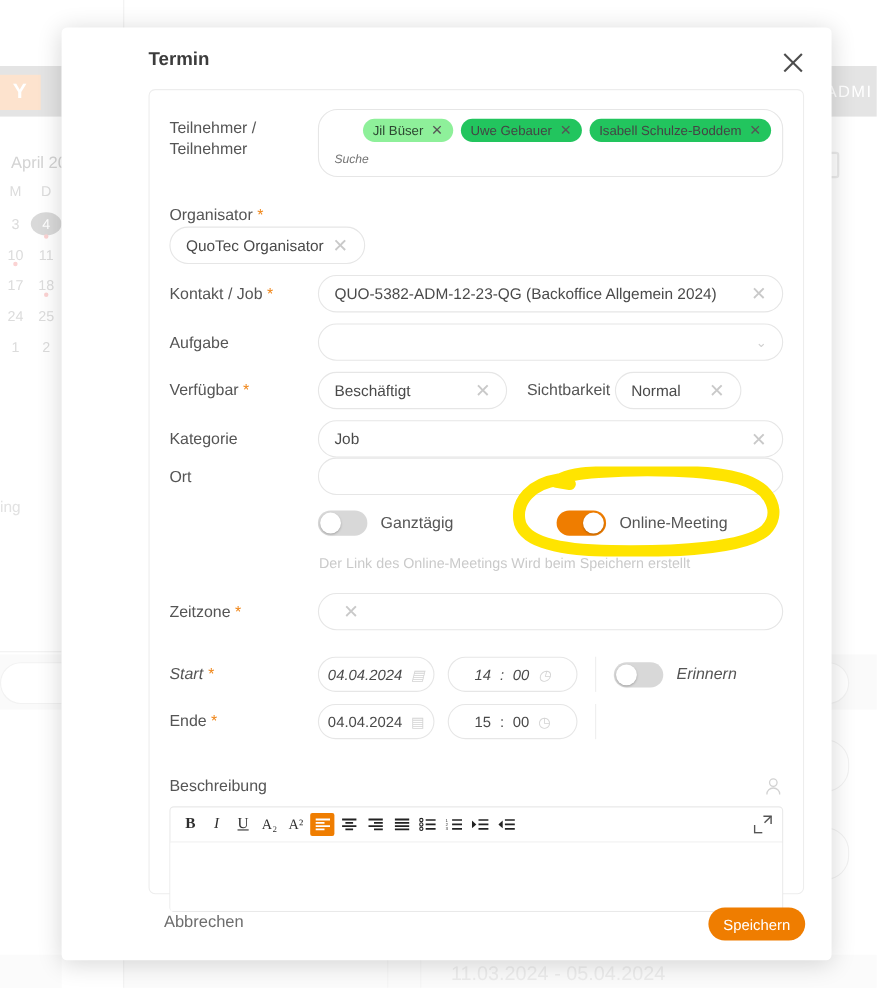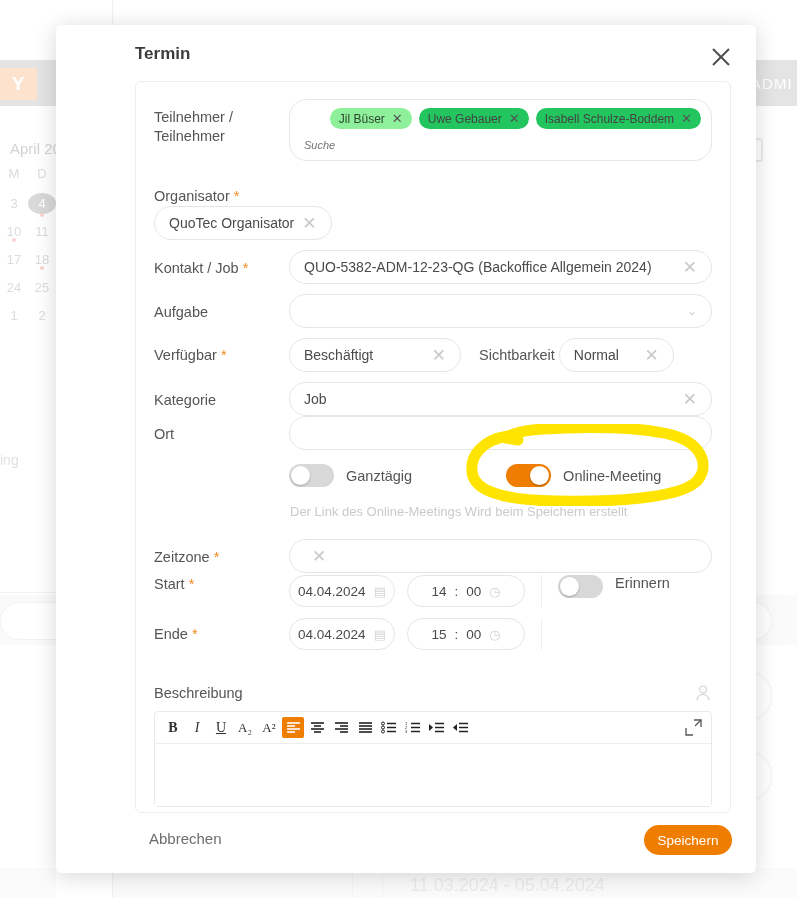--- a/index.html
+++ b/index.html
@@ -622,21 +622,21 @@
 
     <div class="row" style="margin-top:20px;">
       <div class="lbl">
         <span>Zeitzone</span> <span class="req">*</span>
       </div>
       <div class="field">
         <span class="clear-x">✕</span>
       </div>
     </div>
 
-    <div class="row" style="margin-top:2px;">
+    <div class="row" style="margin-top:24px;align-items:center;font-style:italic;">
       <div class="lbl" style="padding-top:0;">
         <span>Start</span> <span class="req">*</span>
       </div>
       <div class="sm-field">
         <span>04.04.2024</span>
         <span class="ico-sm">▤</span>
       </div>
       <div style="width:12px;flex:none;"></div>
       <div class="sm-field time">
         <span>14</span>

